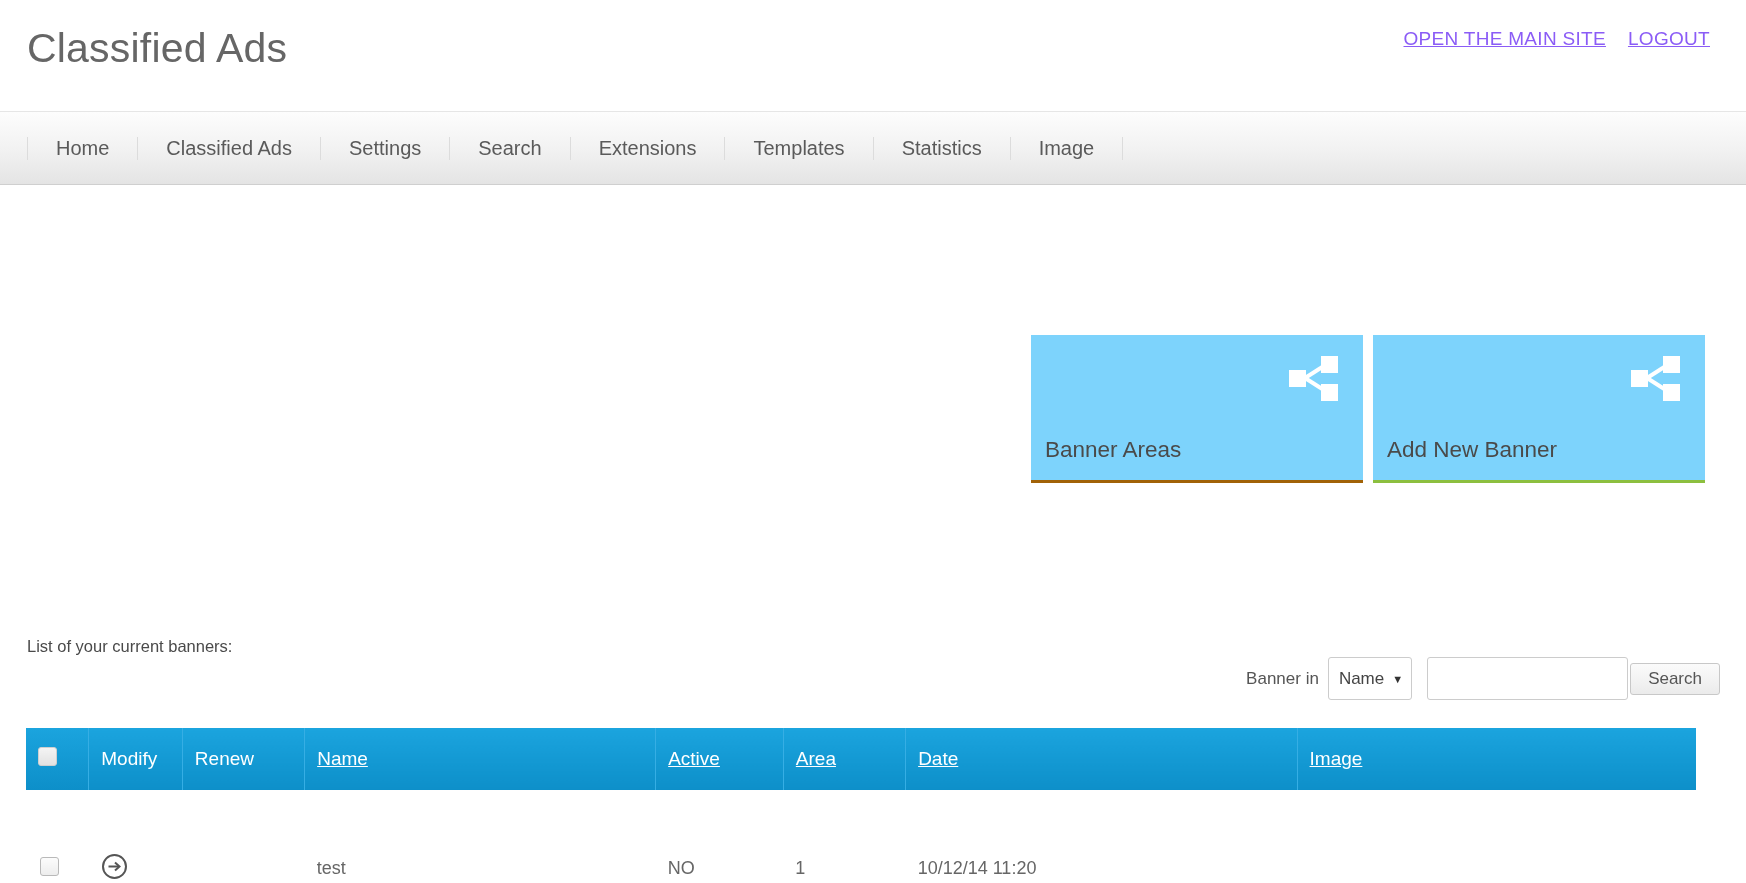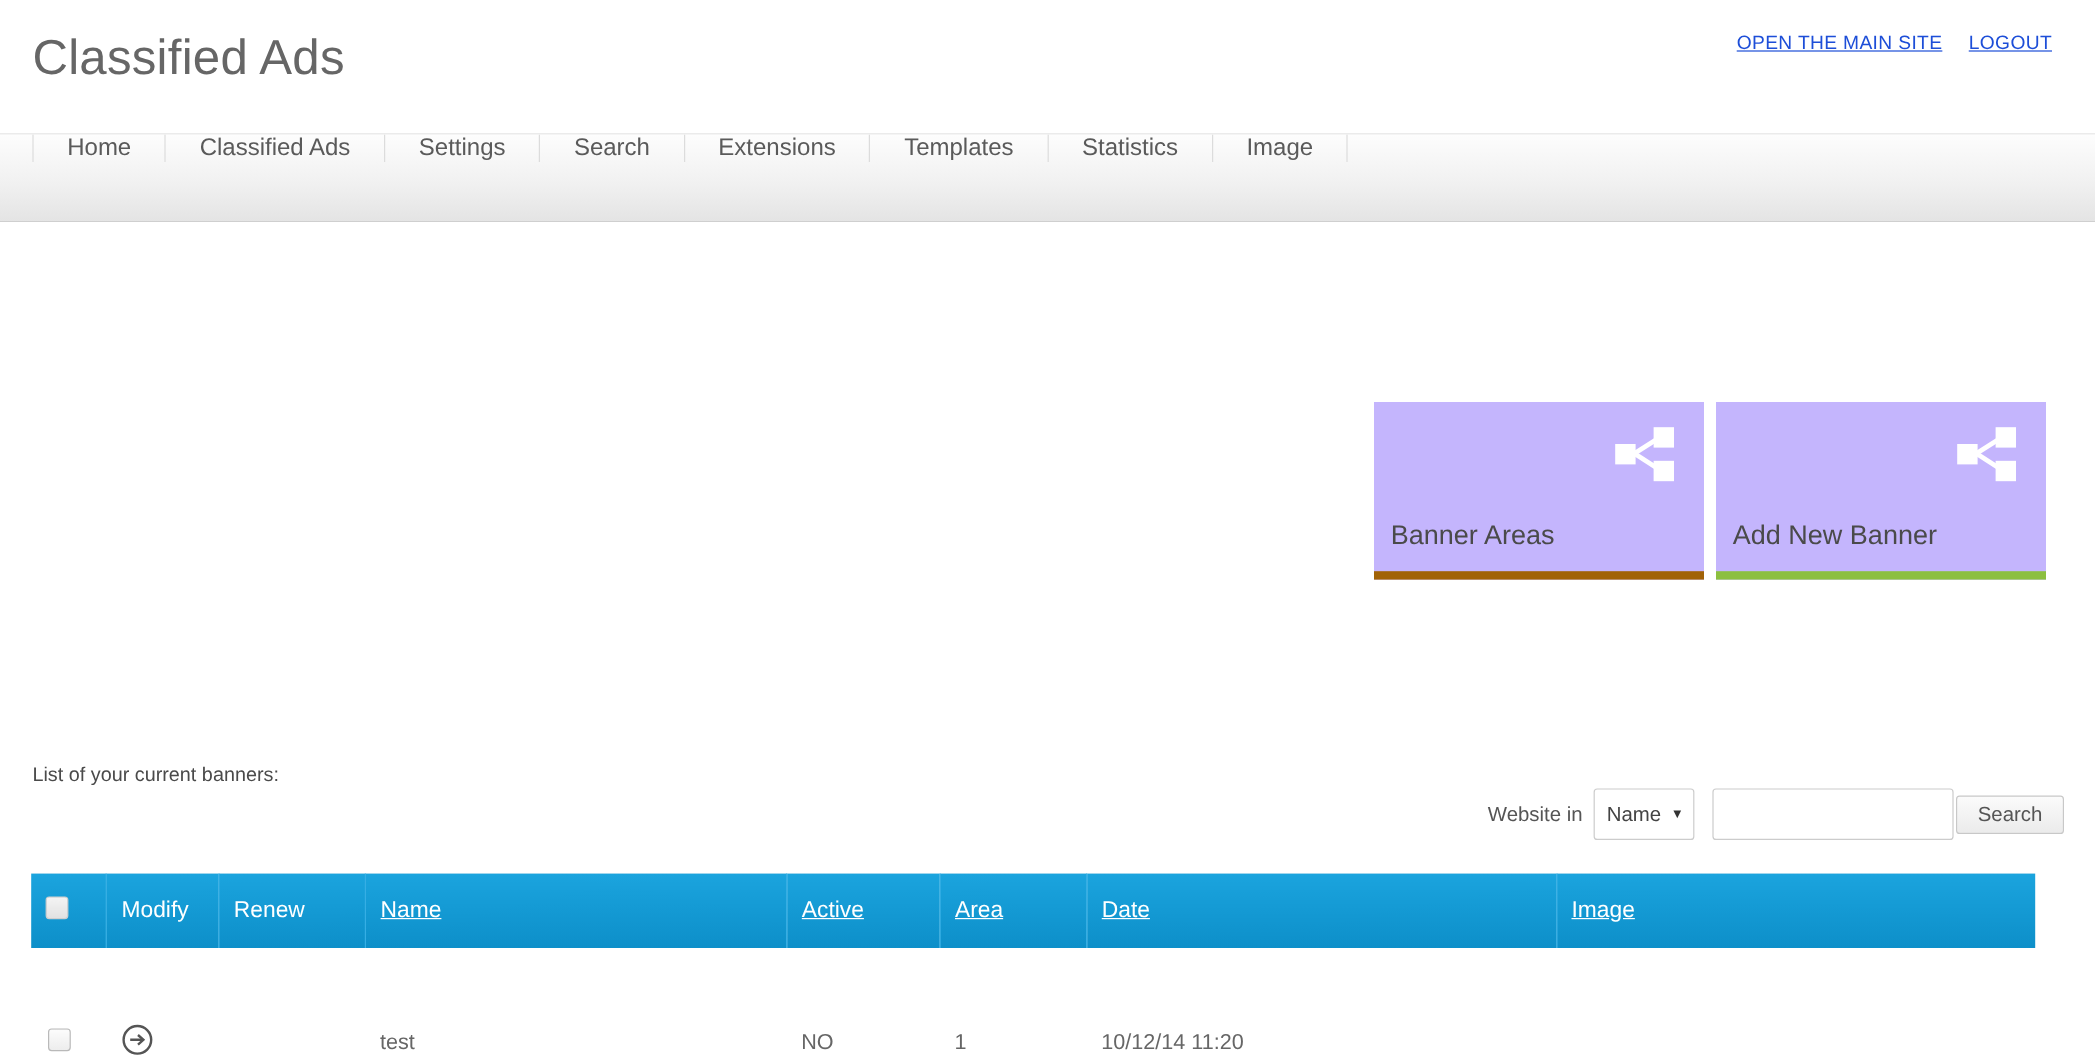--- a/index.html
+++ b/index.html
@@ -30,35 +30,35 @@
   }
   .toplinks {
     position: absolute;
     right: 36px;
     top: 28px;
     display: flex;
     gap: 22px;
     align-items: baseline;
   }
   .toplink {
-    font-size: 16px;
-    color: #1d4ed8;
+    font-size: 19px;
+    color: #8b5cf6;
     text-decoration: underline;
     letter-spacing: 0.3px;
     cursor: pointer;
     white-space: nowrap;
   }
 
   
   .navbar {
     height: 73px;
     background: linear-gradient(to bottom, #fdfdfd 0%, #f1f1f1 55%, #e4e4e4 100%);
     border-bottom: 1px solid #cfcfcf;
     display: flex;
-    align-items: flex-start;
+    align-items: center;
     padding-left: 27px;
   }
   .navitem {
     display: flex;
     align-items: center;
     padding: 0 28px;
     font-size: 20px;
     color: #5a5a5a;
     border-left: 1px solid #dcdcdc;
     cursor: pointer;
@@ -72,24 +72,24 @@
 
   .tiles {
     position: absolute;
     right: 41px;
     top: 150px;
     display: flex;
     gap: 10px;
   }
   .tile {
     position: relative;
-    width: 275px;
+    width: 332px;
     height: 148px;
-    background: #c4b5fd;
-    border-bottom: 7px solid #a16207;
+    background: #7dd3fc;
+    border-bottom: 3px solid #a16207;
     cursor: pointer;
   }
   .tile.green { border-bottom-color: #8cbf3f; }
   .tile-label {
     position: absolute;
     left: 14px;
     bottom: 17px;
     font-size: 22.5px;
     color: #4a4a4a;
   }
@@ -303,21 +303,21 @@
           <rect x="36" y="31" width="17" height="17" fill="#ffffff"></rect>
         </svg>
       </span>
       <span class="tile-label">Add New Banner</span>
     </div>
   </div>
 
   <div class="listlabel">List of your current banners:</div>
 
   <div class="searchrow">
-    <span class="search-label">Website in</span>
+    <span class="search-label">Banner in</span>
     <div class="search-select">
       <span>Name</span>
       <span class="caret">▼</span>
     </div>
     <input class="search-input" type="text" value="" style="">
     <button class="search-btn">Search</button>
   </div>
 
   <div class="tablewrap">
     <table class="banners">

